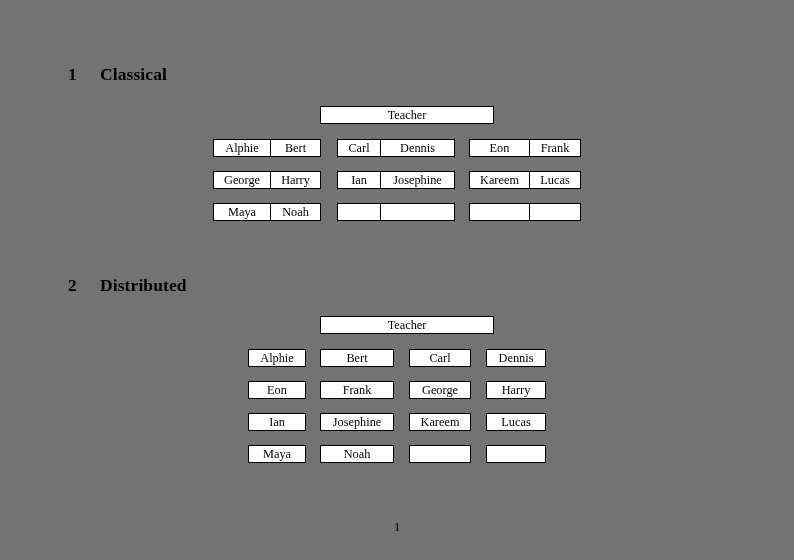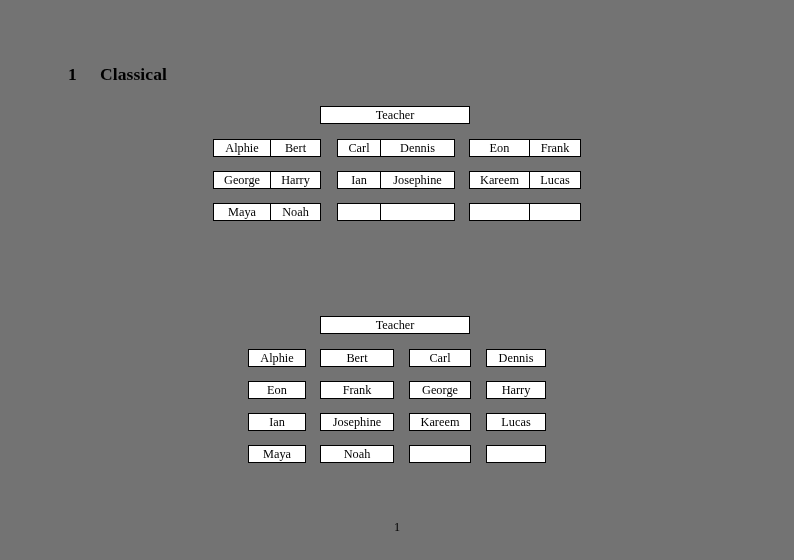--- a/index.html
+++ b/index.html
@@ -52,21 +52,21 @@
     line-height: 17px;
     height: 18px;
     text-align: center;
     white-space: nowrap;
     overflow: hidden;
   }
 
   
   .teacher-box {
     left: 320px;
-    width: 150px;
+    width: 174px;
   }
   #teacher-classical   { top: 106px; }
   #teacher-distributed { top: 316px; }
 
   
   .pair-table {
     position: absolute;
     display: flex;
     box-sizing: border-box;
     border: 1px solid #000000;
@@ -168,20 +168,23 @@
   </div>
   <div class="pair-table grp-c crow-1">
     <div class="cell">Kareem</div>
     <div class="cell">Lucas</div>
   </div>
   <div class="pair-table grp-c crow-2">
     <div class="cell"></div>
     <div class="cell"></div>
   </div>
 
+  <div class="section-heading" id="heading-distributed">
+    <span class="sec-num">2</span><span class="sec-title">Distributed</span>
+  </div>
 
   <div class="box teacher-box" id="teacher-distributed">Teacher</div>
 
   <div class="box dcol-0 drow-0">Alphie</div>
   <div class="box dcol-1 drow-0">Bert</div>
   <div class="box dcol-2 drow-0">Carl</div>
   <div class="box dcol-3 drow-0">Dennis</div>
 
   <div class="box dcol-0 drow-1">Eon</div>
   <div class="box dcol-1 drow-1">Frank</div>

